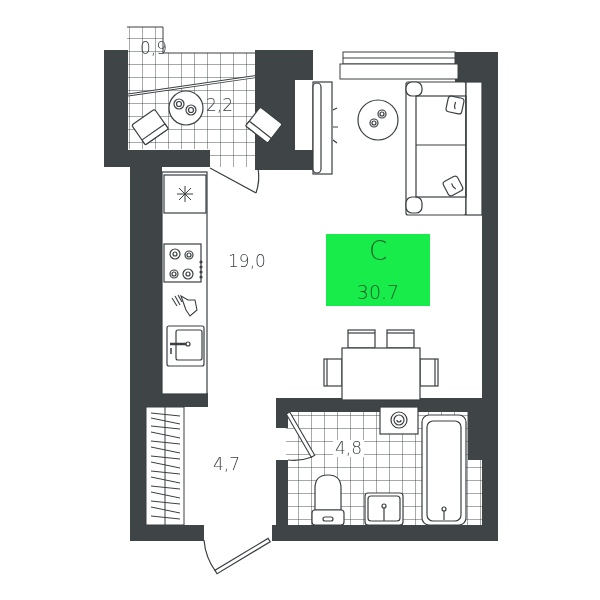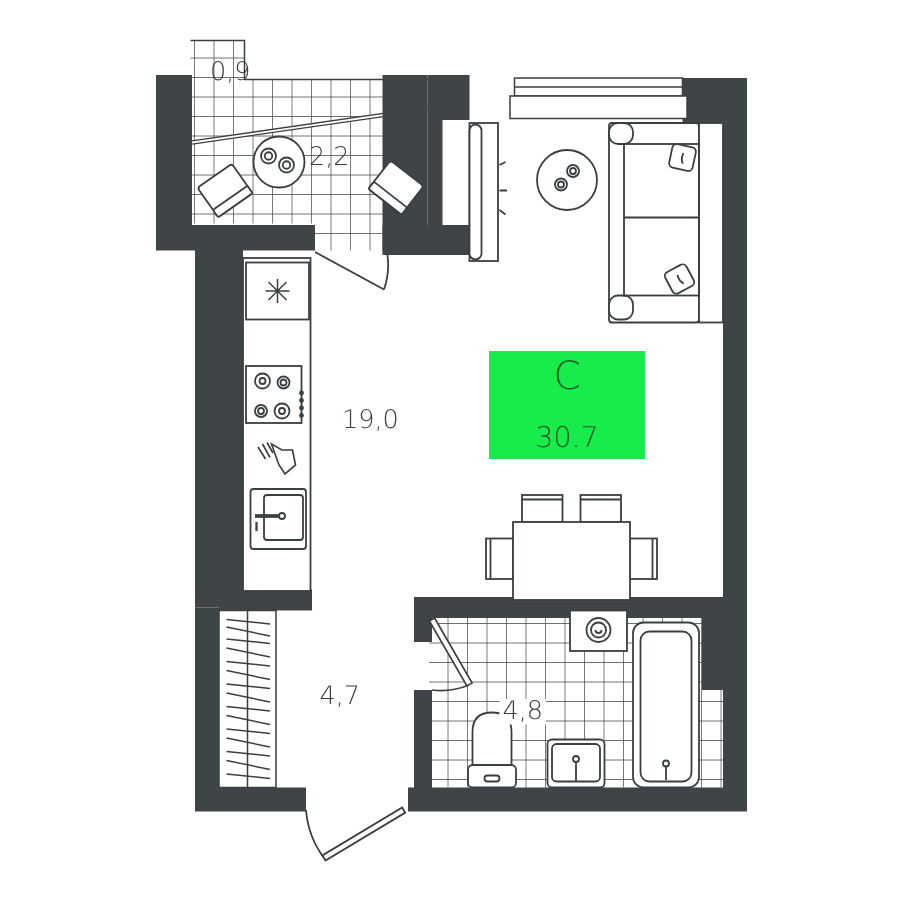--- a/index.html
+++ b/index.html
@@ -207,21 +207,21 @@
       <rect x="365" y="493" width="38" height="32" rx="3"></rect>
       <rect x="368" y="496" width="32" height="25" rx="3"></rect>
       <circle cx="384" cy="506" r="2"></circle>
           <line x1="384" y1="508" x2="384" y2="521"></line>
     </g>
   </g>
 </svg>
 
   <div class="room-label" style="left:140px;top:40px;">0,9</div>
   <div class="room-label" style="left:206px;top:97px;text-align:right;">2,2</div>
-  <div class="room-label" style="left:228px;top:272px;">19,0</div>
+  <div class="room-label" style="left:228px;top:253px;">19,0</div>
   <div class="room-label" style="left:213px;top:456px;">4,7</div>
-  <div class="room-label tiled" style="left:333px;top:466px;">4,8</div>
+  <div class="room-label tiled" style="left:333px;top:440px;">4,8</div>
 
   <div id="badge">
     <span class="type">C</span>
     <span class="area">30.7</span>
   </div>
 </div>
 
 </body></html>

